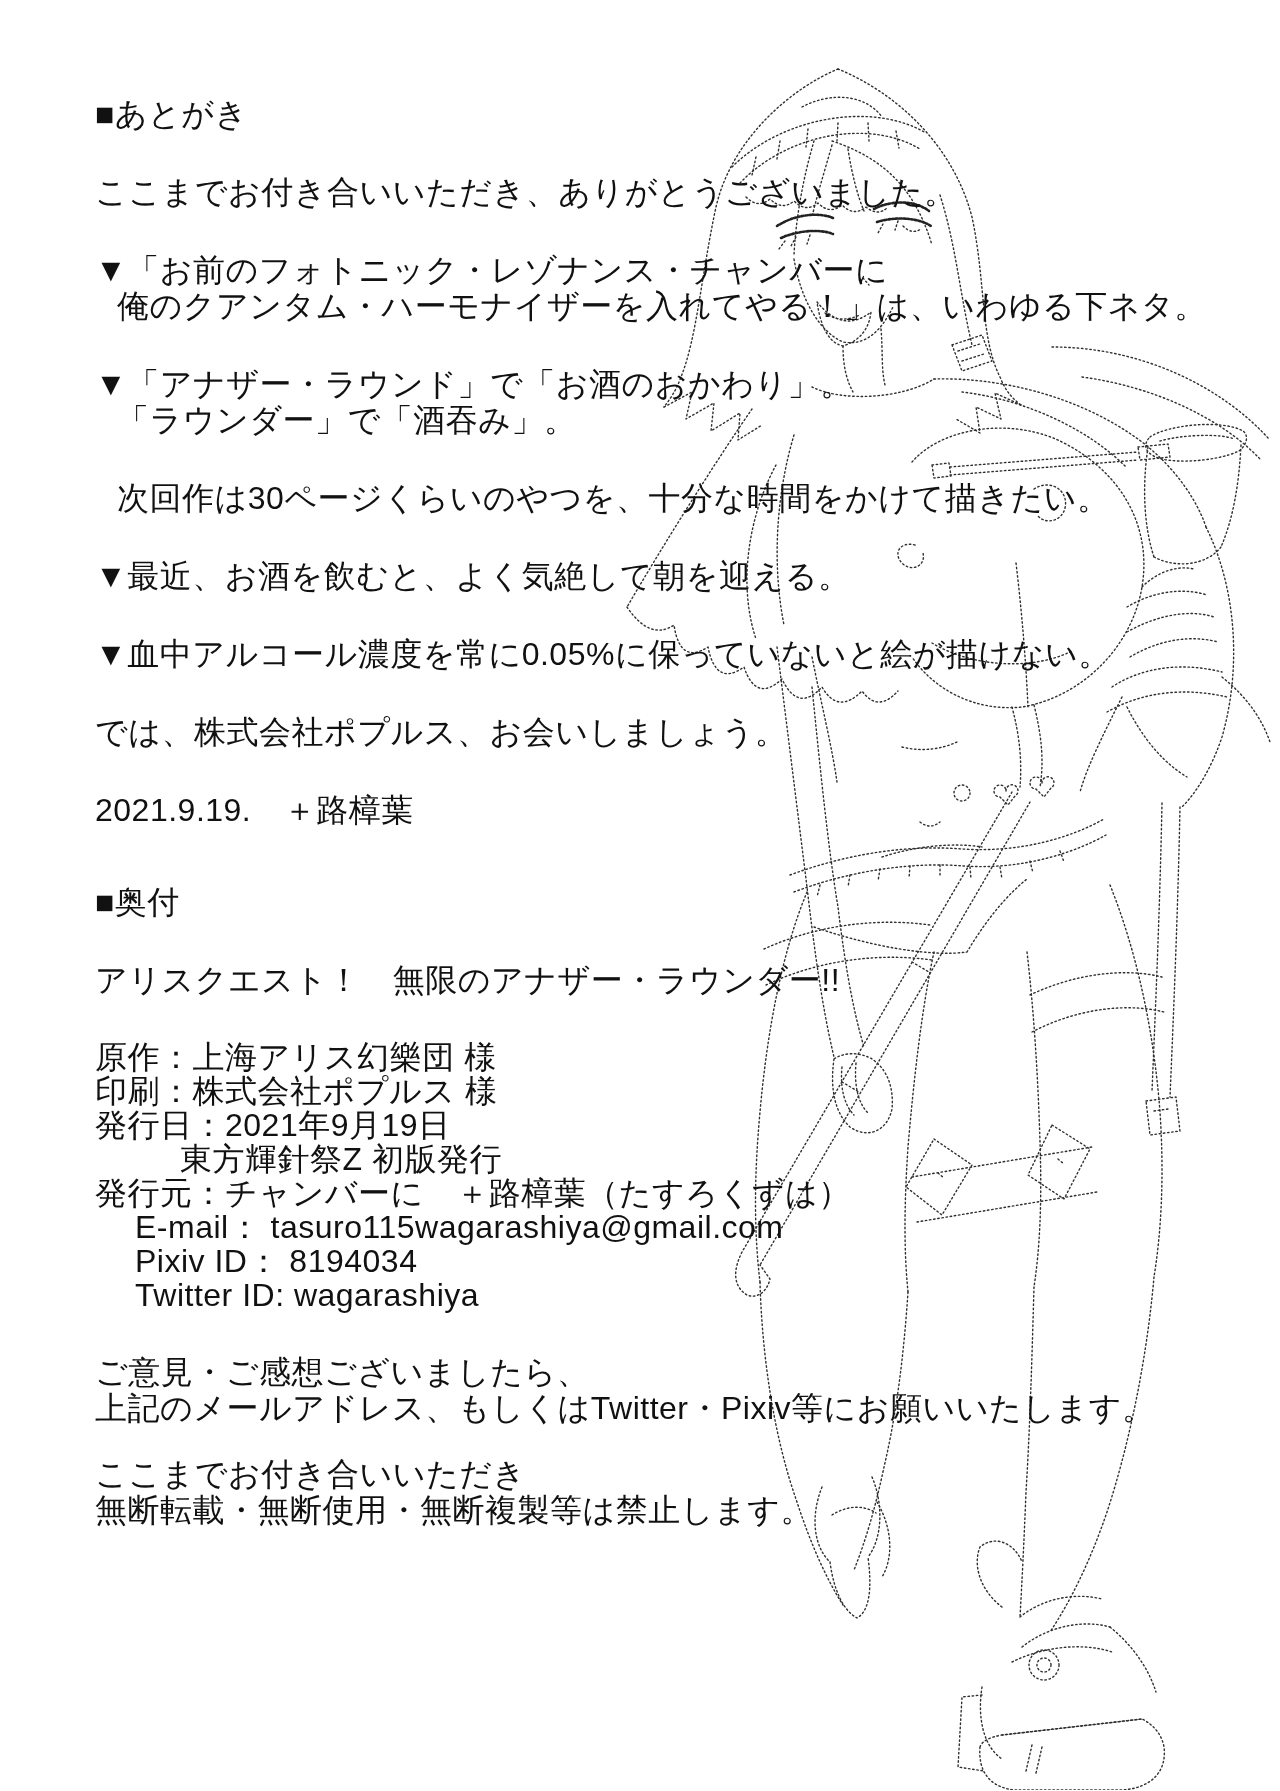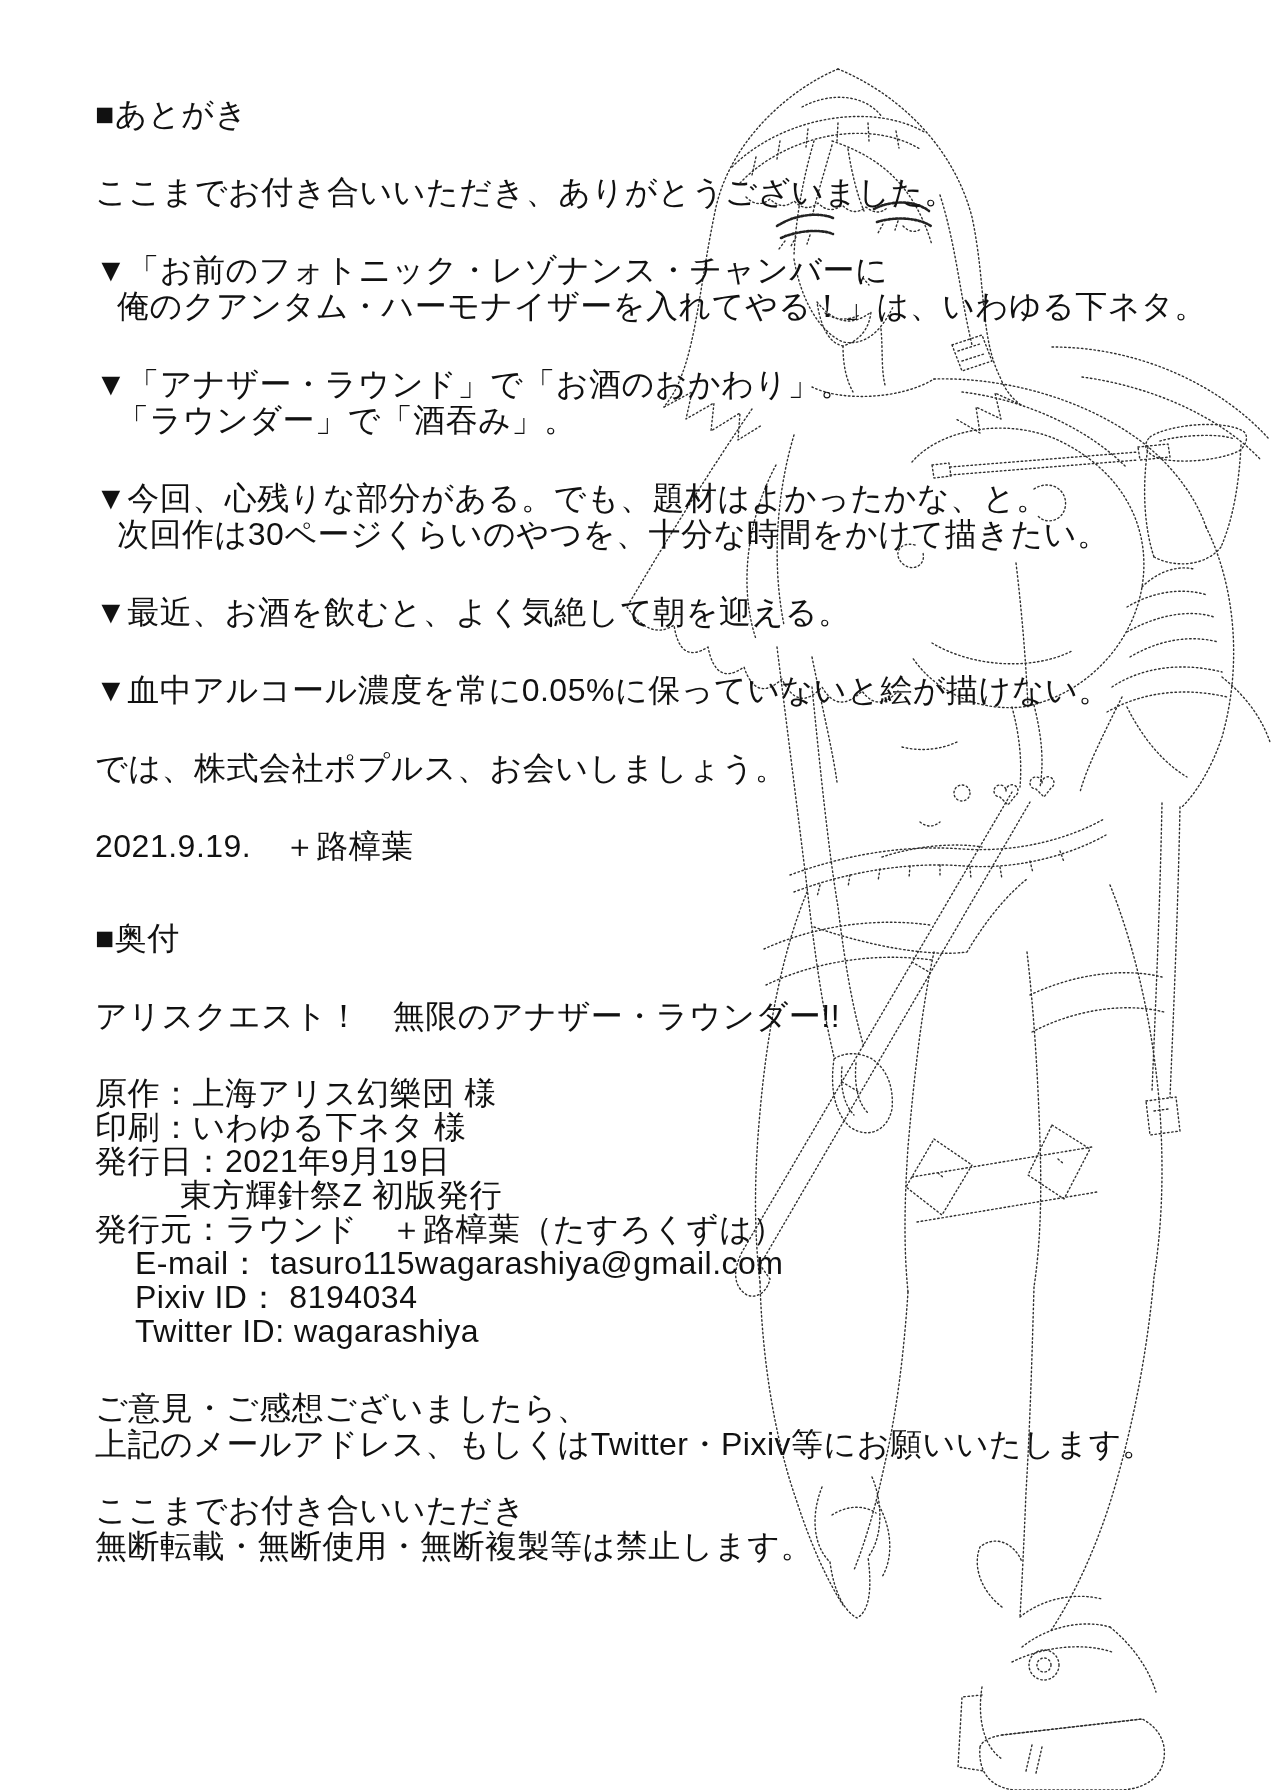--- a/index.html
+++ b/index.html
@@ -168,21 +168,20 @@
       </div>
       <div class="block">
         <div class="ln">▼「お前のフォトニック・レゾナンス・チャンバーに</div>
         <div class="ln ind-1">俺のクアンタム・ハーモナイザーを入れてやる！」は、いわゆる下ネタ。</div>
       </div>
       <div class="block">
         <div class="ln">▼「アナザー・ラウンド」で「お酒のおかわり」。</div>
         <div class="ln ind-1">「ラウンダー」で「酒吞み」。</div>
       </div>
       <div class="block">
-        <div class="ln">▼今回、心残りな部分がある。でも、題材はよかったかな、と。</div>
         <div class="ln ind-1">次回作は30ページくらいのやつを、十分な時間をかけて描きたい。</div>
       </div>
       <div class="block">
         <div class="ln">▼最近、お酒を飲むと、よく気絶して朝を迎える。</div>
       </div>
       <div class="block">
         <div class="ln">▼血中アルコール濃度を常に0.05%に保っていないと絵が描けない。</div>
       </div>
       <div class="block">
         <div class="ln">では、株式会社ポプルス、お会いしましょう。</div>
@@ -191,24 +190,24 @@
         <div class="ln">2021.9.19.　＋路樟葉</div>
       </div>
       <div class="block">
         <div class="ln">■奥付</div>
       </div>
       <div class="block">
         <div class="ln">アリスクエスト！　無限のアナザー・ラウンダー!!</div>
       </div>
       <div class="block credits">
         <div class="ln">原作：上海アリス幻樂団 様</div>
-        <div class="ln">印刷：いわゆる下ネタ 様</div>
+        <div class="ln">印刷：株式会社ポプルス 様</div>
         <div class="ln">発行日：2021年9月19日</div>
         <div class="ln ind-2">東方輝針祭Z 初版発行</div>
-        <div class="ln">発行元：ラウンド　＋路樟葉（たすろくずは）</div>
+        <div class="ln">発行元：チャンバーに　＋路樟葉（たすろくずは）</div>
         <div class="ln ind-3">E-mail： tasuro115wagarashiya@gmail.com</div>
         <div class="ln ind-3">Pixiv ID： 8194034</div>
         <div class="ln ind-3">Twitter ID: wagarashiya</div>
       </div>
       <div class="block gap-sm">
         <div class="ln">ご意見・ご感想ございましたら、</div>
         <div class="ln">上記のメールアドレス、もしくはTwitter・Pixiv等にお願いいたします。</div>
       </div>
       <div class="block">
         <div class="ln">ここまでお付き合いいただき</div>

